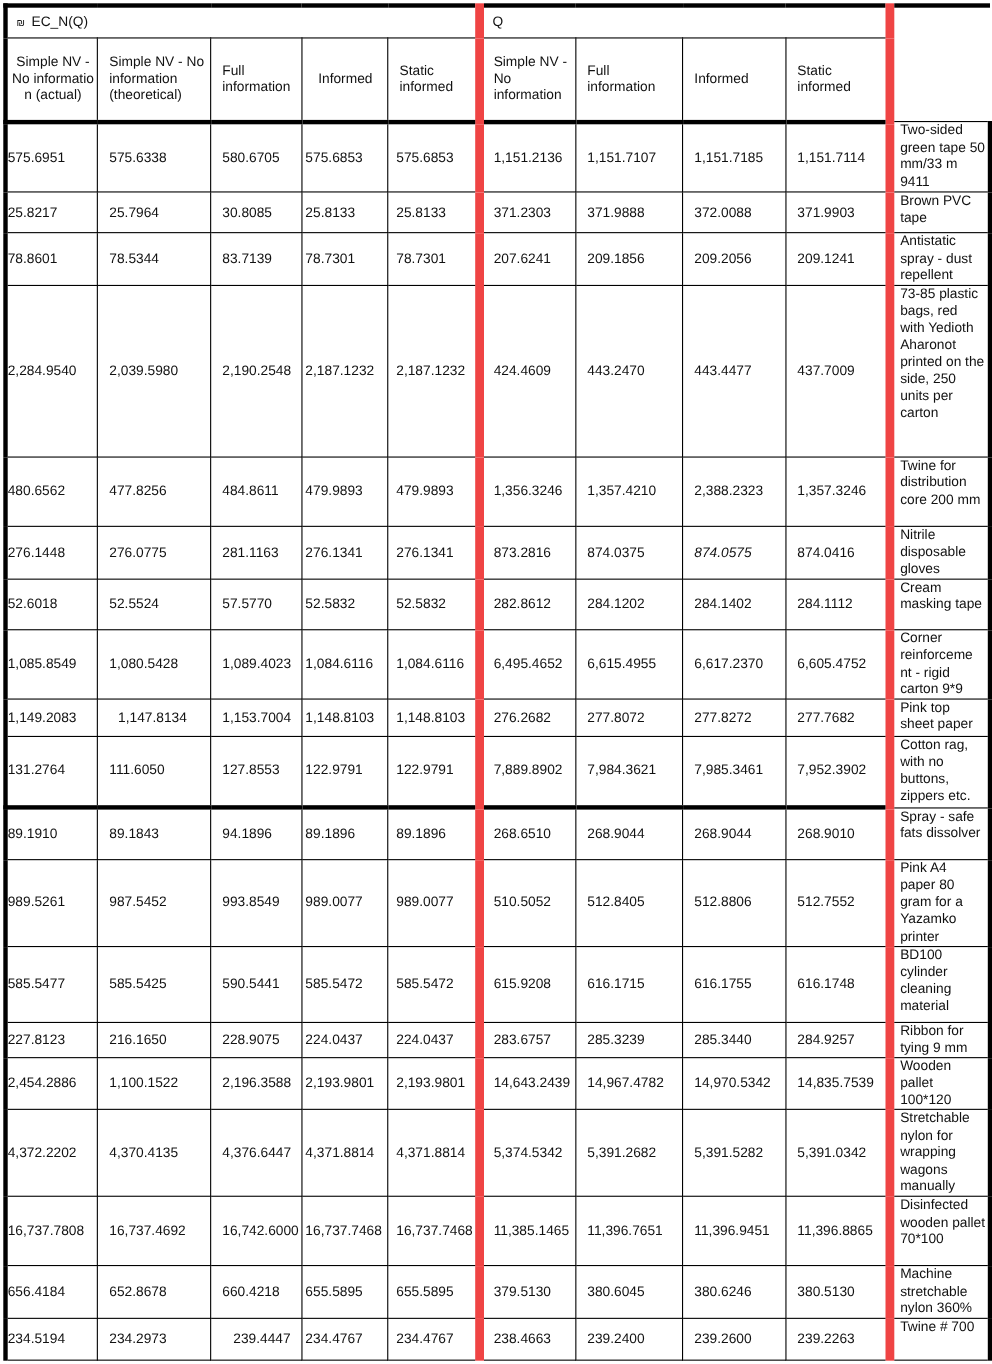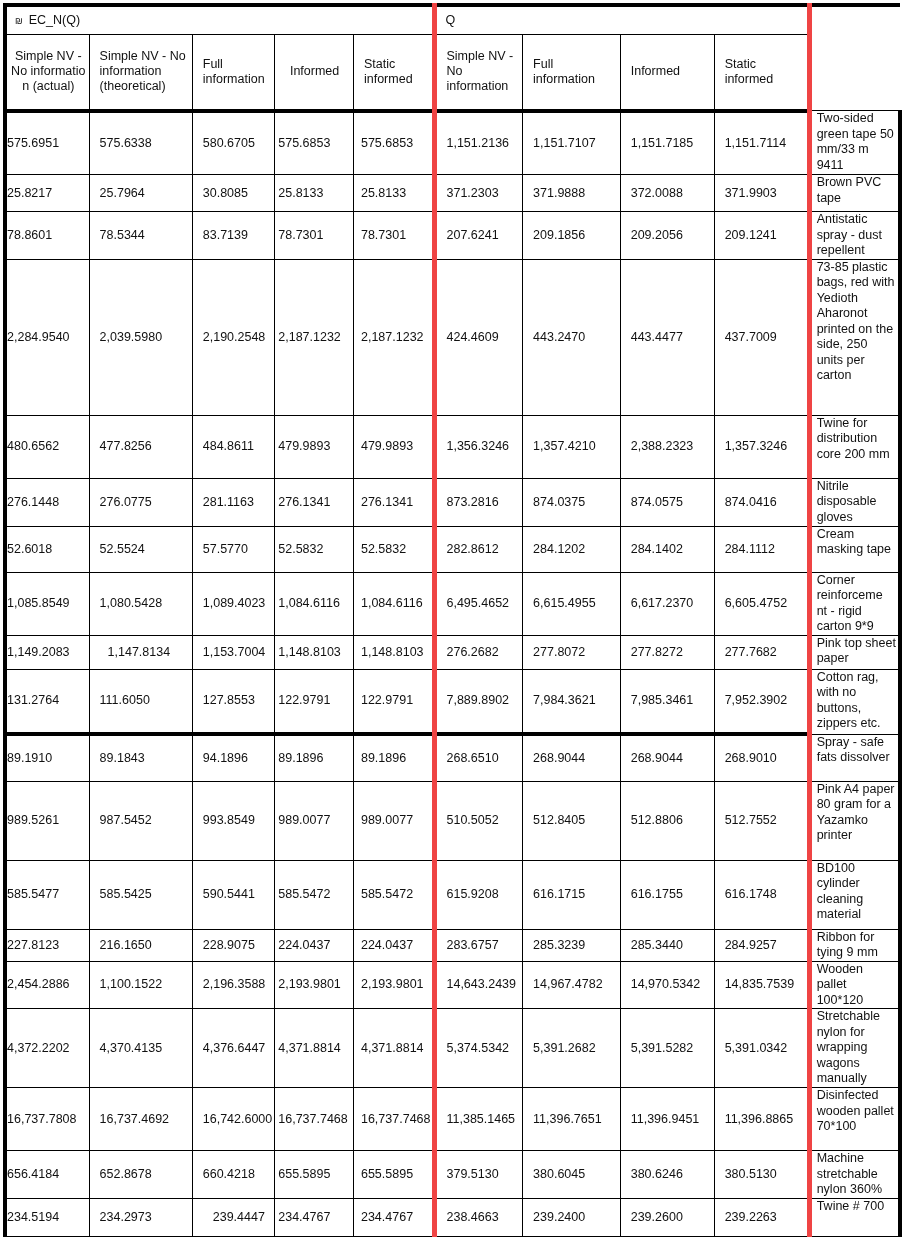--- a/index.html
+++ b/index.html
@@ -5,21 +5,21 @@
   html, body { margin: 0; padding: 0; background: #ffffff; }
   body { width: 902px; height: 1240px; overflow: hidden; position: relative;
          font-family: "Liberation Sans", sans-serif; font-size: 12.5px; color: #111; }
   table { border-collapse: collapse; position: absolute; left: 3px; top: 3px; table-layout: fixed; }
   td { border: 1px solid #000; padding: 0 2px 0 3px; vertical-align: middle; overflow: hidden;
        white-space: nowrap; line-height: 15px; }
   td.wrap { white-space: normal; }
   td.hdr { vertical-align: middle; }
   td.center { text-align: center; }
   td.thickL { border-left: 4px solid #000; }
-  td.thickR { border-right: 5px solid #ef4444; }
+  td.thickR { border-right: 8px solid #ef4444; }
   tr.top td { border-top: 4px solid #000; }
   tr.thickB td.main { border-bottom: 4px solid #000; }
   td.group { border-top: 4px solid #000; height: 27px; padding-left: 8px; }
   td.desc { border-left: 4px solid #000; border-right: 4px solid #000; white-space: normal;
             line-height: 15.5px; vertical-align: top; padding: 0 2px 0 5px; }
   td.blank { border: none; }
   .shekel { font-size: 9px; margin-right: 6px; }
 </style>
 </head>
 <body>
@@ -116,21 +116,21 @@
         <td class="desc">Twine for distribution core 200 mm</td>
       </tr>
       <tr style="height: 48px;">
         <td class="main thickL" style="padding-left: 0px;">276.1448</td>
         <td class="main" style="padding-left: 10px;">276.0775</td>
         <td class="main" style="padding-left: 10px;">281.1163</td>
         <td class="main" style="padding-left: 3px;">276.1341</td>
         <td class="main thickR" style="padding-left: 7px;">276.1341</td>
         <td class="main" style="padding-left: 9px;">873.2816</td>
         <td class="main" style="padding-left: 10px;">874.0375</td>
-        <td class="main" style="padding-left: 10px;">874.0575</td>
+        <td class="main" style="padding-left: 10px; font-style: italic;">874.0575</td>
         <td class="main thickR" style="padding-left: 10px;">874.0416</td>
         <td class="desc">Nitrile disposable gloves</td>
       </tr>
       <tr style="height: 46px;">
         <td class="main thickL" style="padding-left: 0px;">52.6018</td>
         <td class="main" style="padding-left: 10px;">52.5524</td>
         <td class="main" style="padding-left: 10px;">57.5770</td>
         <td class="main" style="padding-left: 3px;">52.5832</td>
         <td class="main thickR" style="padding-left: 7px;">52.5832</td>
         <td class="main" style="padding-left: 9px;">282.8612</td>

